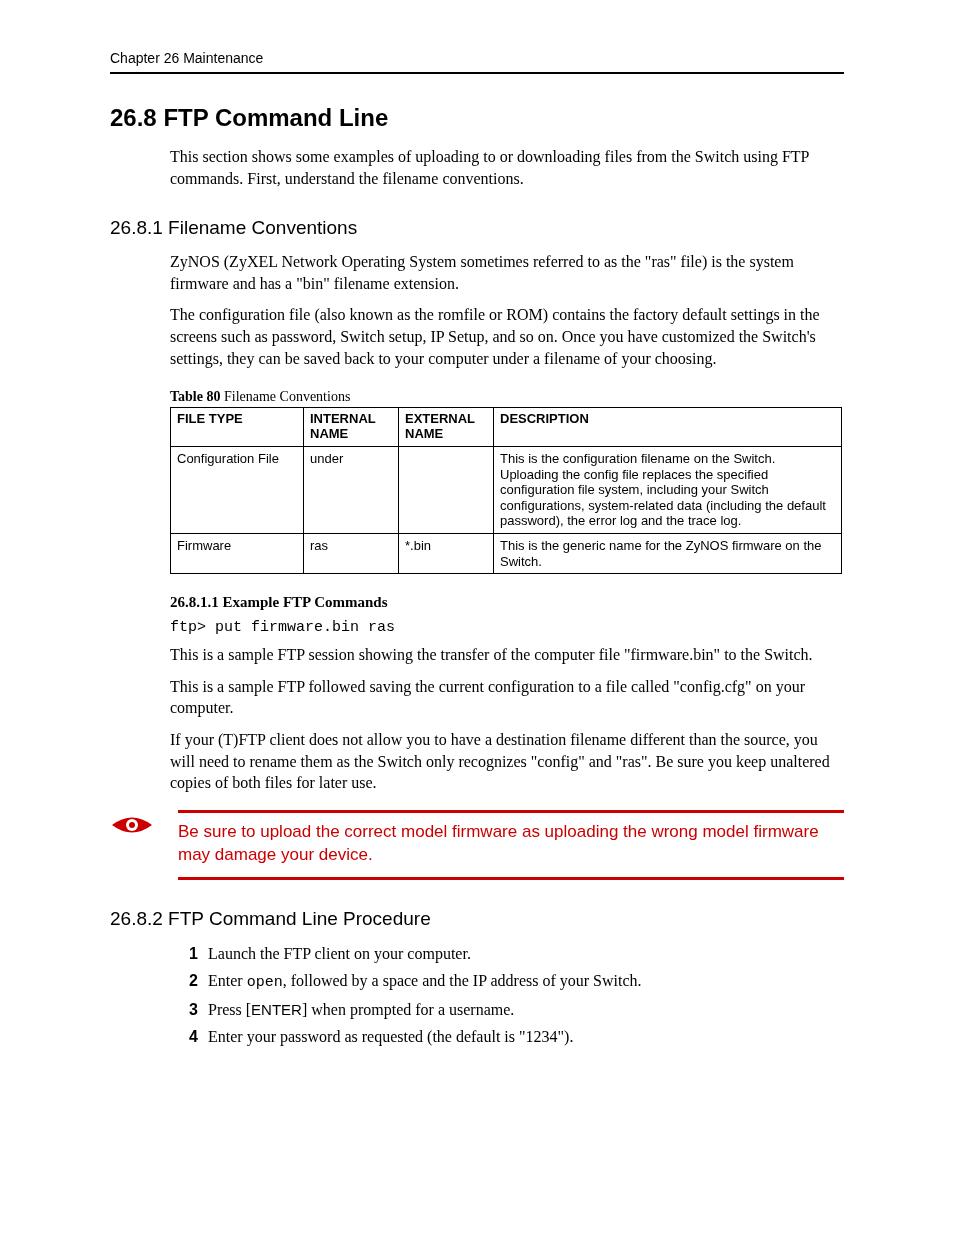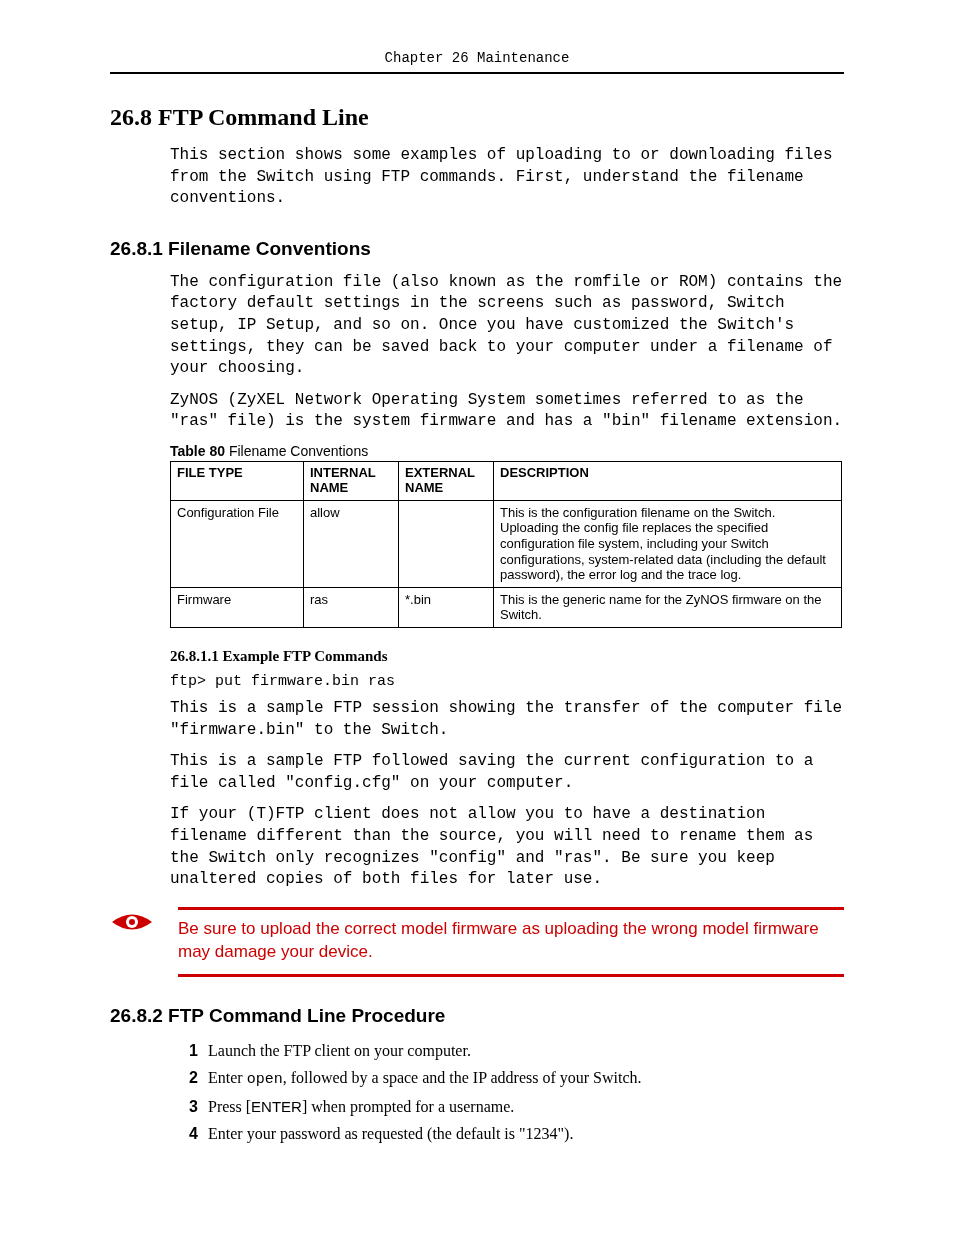--- a/index.html
+++ b/index.html
@@ -7,57 +7,56 @@
     background: #fff;
     margin: 0;
     padding: 0;
     width: 954px;
     color: #000;
   }
   .page {
     padding: 50px 110px 40px 110px;
   }
   .chapter-header {
-    font-family: Liberation Mono, monospace;
+    font-family: Liberation Sans, sans-serif;
     font-size: 14px;
-    text-align: center;
+    text-align: left;
     margin-bottom: 6px;
   }
   .top-rule {
     border-top: 2px solid #000;
     margin-bottom: 30px;
   }
   .h1 {
-    font-family: Liberation Serif, serif;
+    font-family: Liberation Sans, sans-serif;
     font-weight: bold;
     font-size: 24px;
     margin: 20px 0 14px 0;
   }
   .h2 {
     font-family: Arial, Helvetica, sans-serif;
-    font-weight: bold;
+    font-weight: normal;
     font-size: 19px;
     margin: 28px 0 12px 0;
   }
   .h3 {
     font-family: Liberation Serif, serif;
     font-weight: bold;
     font-size: 15px;
     margin: 20px 0 8px 60px;
   }
   .body-text {
     font-size: 16px;
     line-height: 1.35;
     margin: 8px 0 10px 60px;
-    font-family: Liberation Mono, monospace;
   }
   .table-caption {
-    font-family: Liberation Sans, sans-serif;
+    font-family: Liberation Serif, serif;
     font-size: 14px;
-    margin: 10px 0 2px 60px;
+    margin: 20px 0 2px 60px;
   }
   .table-caption b {
     font-weight: bold;
   }
   table.data-table {
     border-collapse: collapse;
     margin-left: 60px;
     width: 672px;
     font-family: Arial, Helvetica, sans-serif;
     font-size: 13px;
@@ -146,40 +145,40 @@
 <body>
 
 <div class="page">
   <div class="chapter-header">Chapter 26 Maintenance</div>
   <div class="top-rule"></div>
 
   <div class="h1">26.8  FTP Command Line</div>
   <div class="body-text">This section shows some examples of uploading to or downloading files from the Switch using FTP commands. First, understand the filename conventions.</div>
 
   <div class="h2">26.8.1  Filename Conventions</div>
+  <div class="body-text">ZyNOS (ZyXEL Network Operating System sometimes referred to as the "ras" file) is the system firmware and has a "bin" filename extension.</div>
   <div class="body-text">The configuration file (also known as the romfile or ROM) contains the factory default settings in the screens such as password, Switch setup, IP Setup, and so on. Once you have customized the Switch's settings, they can be saved back to your computer under a filename of your choosing.</div>
-  <div class="body-text">ZyNOS (ZyXEL Network Operating System sometimes referred to as the "ras" file) is the system firmware and has a "bin" filename extension.</div>
 
   <div class="table-caption">
     <b>Table 80</b><span>   Filename Conventions</span>
   </div>
 
   <table class="data-table">
     <thead>
       <tr>
         <th style="width:120px">FILE TYPE</th>
         <th style="width:82px">INTERNAL NAME</th>
         <th style="width:82px">EXTERNAL NAME</th>
         <th>DESCRIPTION</th>
       </tr>
     </thead>
     <tbody>
       <tr>
         <td>Configuration File</td>
-        <td>allow</td>
+        <td>under</td>
         <td></td>
         <td>This is the configuration filename on the Switch. Uploading the config file replaces the specified configuration file system, including your Switch configurations, system-related data (including the default password), the error log and the trace log.</td>
       </tr>
       <tr>
         <td>Firmware</td>
         <td>ras</td>
         <td>*.bin</td>
         <td>This is the generic name for the ZyNOS firmware on the Switch.</td>
       </tr>
     </tbody>

